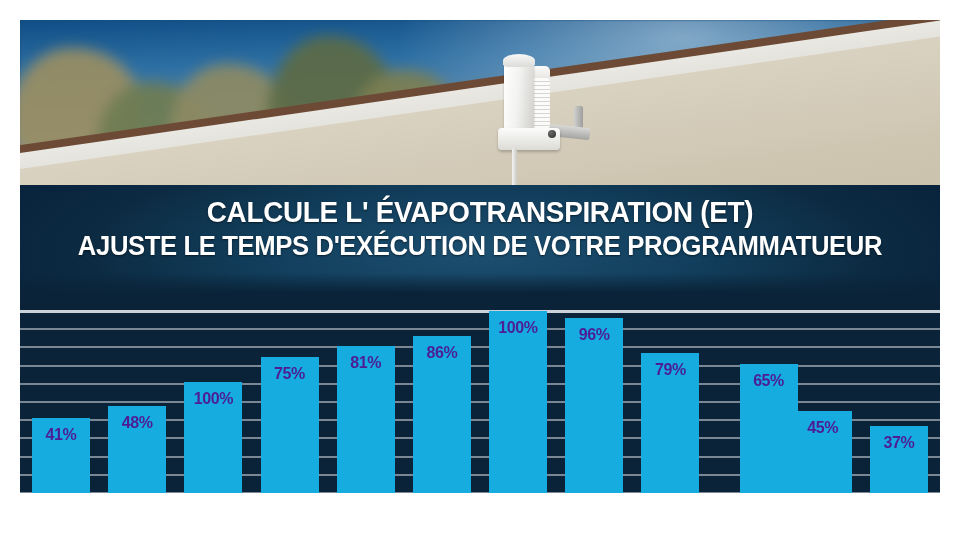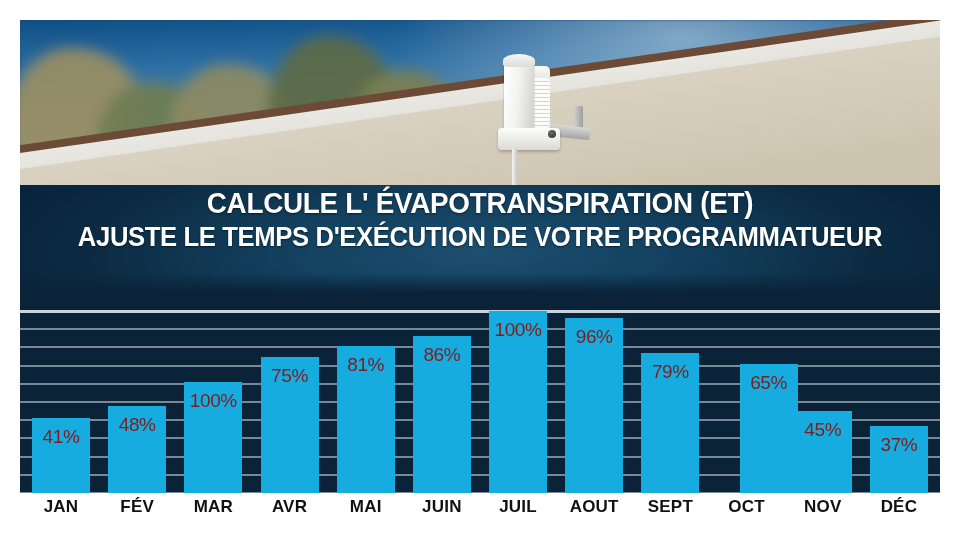--- a/index.html
+++ b/index.html
@@ -131,21 +131,21 @@
     overflow:hidden;
   }
   .header-band::after {
     content:"";
     position:absolute; left:0; right:0; bottom:0; height:20px;
     background:linear-gradient(180deg, rgba(11,40,64,0) 0%, #0a2338 100%);
   }
   .title-wrap {
     position:relative; z-index:2;
     width:100%; text-align:center;
-    padding-top:2px;
+    padding-top:11px;
   }
   .title-main {
     color:#ffffff;
     font-size:29px;
     font-weight:bold;
     letter-spacing:-0.3px;
     line-height:1.12;
     transform:scaleX(0.96);
     text-shadow:0 1px 2px rgba(0,0,0,0.55);
   }
@@ -194,23 +194,23 @@
   .bar {
     width:100%;
     background:#16ace0;
     position:relative;
     display:flex;
     justify-content:center;
   }
   .bar-value {
     position:absolute;
     top:8px;
-    color:#7f1d1d;
-    font-size:19px;
-    font-weight:normal;
+    color:#4c1d95;
+    font-size:16px;
+    font-weight:bold;
     letter-spacing:-0.4px;
     white-space:nowrap;
   }
 
   
   .months {
     position:absolute;
     left:32px; top:497px; width:896px; height:32px;
     display:flex;
     justify-content:space-between;
@@ -337,28 +337,14 @@
           </div>
         </div>
         <div class="bar-slot">
           <div class="bar" style="height: 67.34px; background: rgb(22, 172, 224);">
             <div class="bar-value">37%</div>
           </div>
         </div>
       </div>
   </div>
 
-  <div class="months" id="months">
-      <div class="month">JAN</div>
-      <div class="month">FÉV</div>
-      <div class="month">MAR</div>
-      <div class="month">AVR</div>
-      <div class="month">MAI</div>
-      <div class="month">JUIN</div>
-      <div class="month">JUIL</div>
-      <div class="month">AOUT</div>
-      <div class="month">SEPT</div>
-      <div class="month">OCT</div>
-      <div class="month">NOV</div>
-      <div class="month">DÉC</div>
-    </div>
 
 </div>
 
 </body></html>

